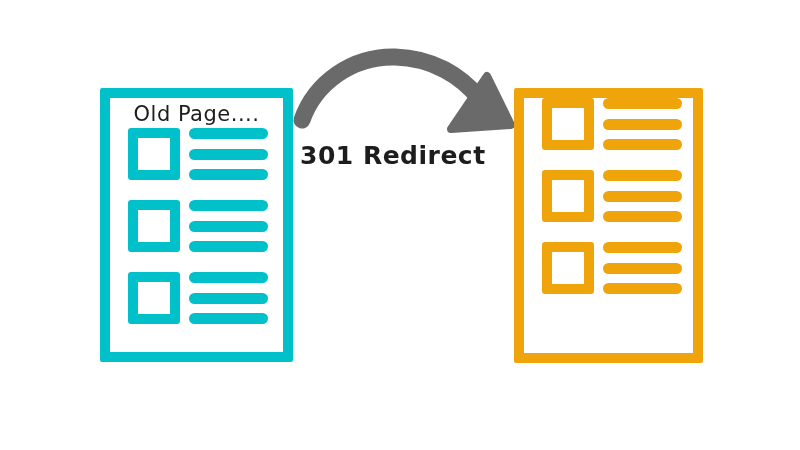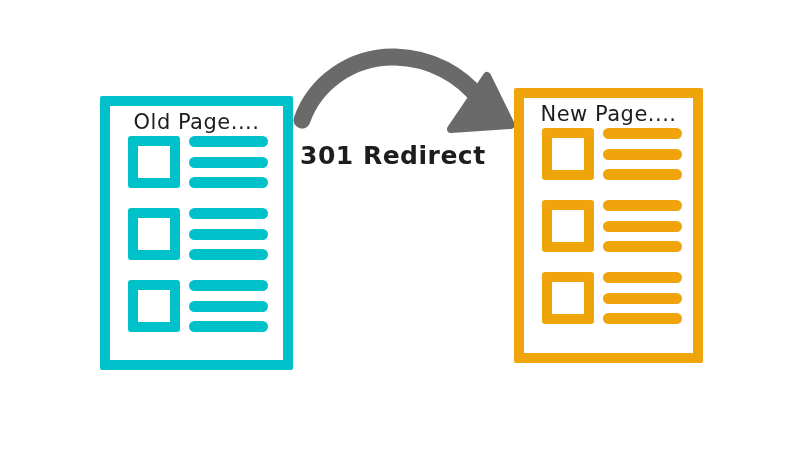--- a/index.html
+++ b/index.html
@@ -16,21 +16,21 @@
   }
   .page-card {
     position: absolute;
     box-sizing: border-box;
     background: #ffffff;
     display: flex;
     flex-direction: column;
   }
   .page-card.old {
     left: 100px;
-    top: 96px;
+    top: 88px;
     width: 193px;
     height: 274px;
     border: 10px solid var(--teal, #00c1ca);
     border-radius: 2px;
   }
   .page-card.new {
     left: 514px;
     top: 88px;
     width: 189px;
     height: 275px;
@@ -146,21 +146,20 @@
   </div>
 
   <svg class="arrow-svg" width="800" height="450" viewBox="0 0 800 450">
     <path class="arrow-shaft" d="M302,120 C315,83 352,56 395,57 C433,58 461,76 479,98"></path>
     <polygon class="arrow-head" points="487,76 511,125 451,129"></polygon>
   </svg>
 
   <div class="redirect-label">301 Redirect</div>
 
   <div class="page-card new">
-    <div class="page-title">New Page....</div>
     <div class="page-rows">
         <div class="row">
           <div class="square"></div>
           <div class="lines">
             <div class="line"></div>
             <div class="line"></div>
             <div class="line"></div>
           </div>
         </div>
         <div class="row">

